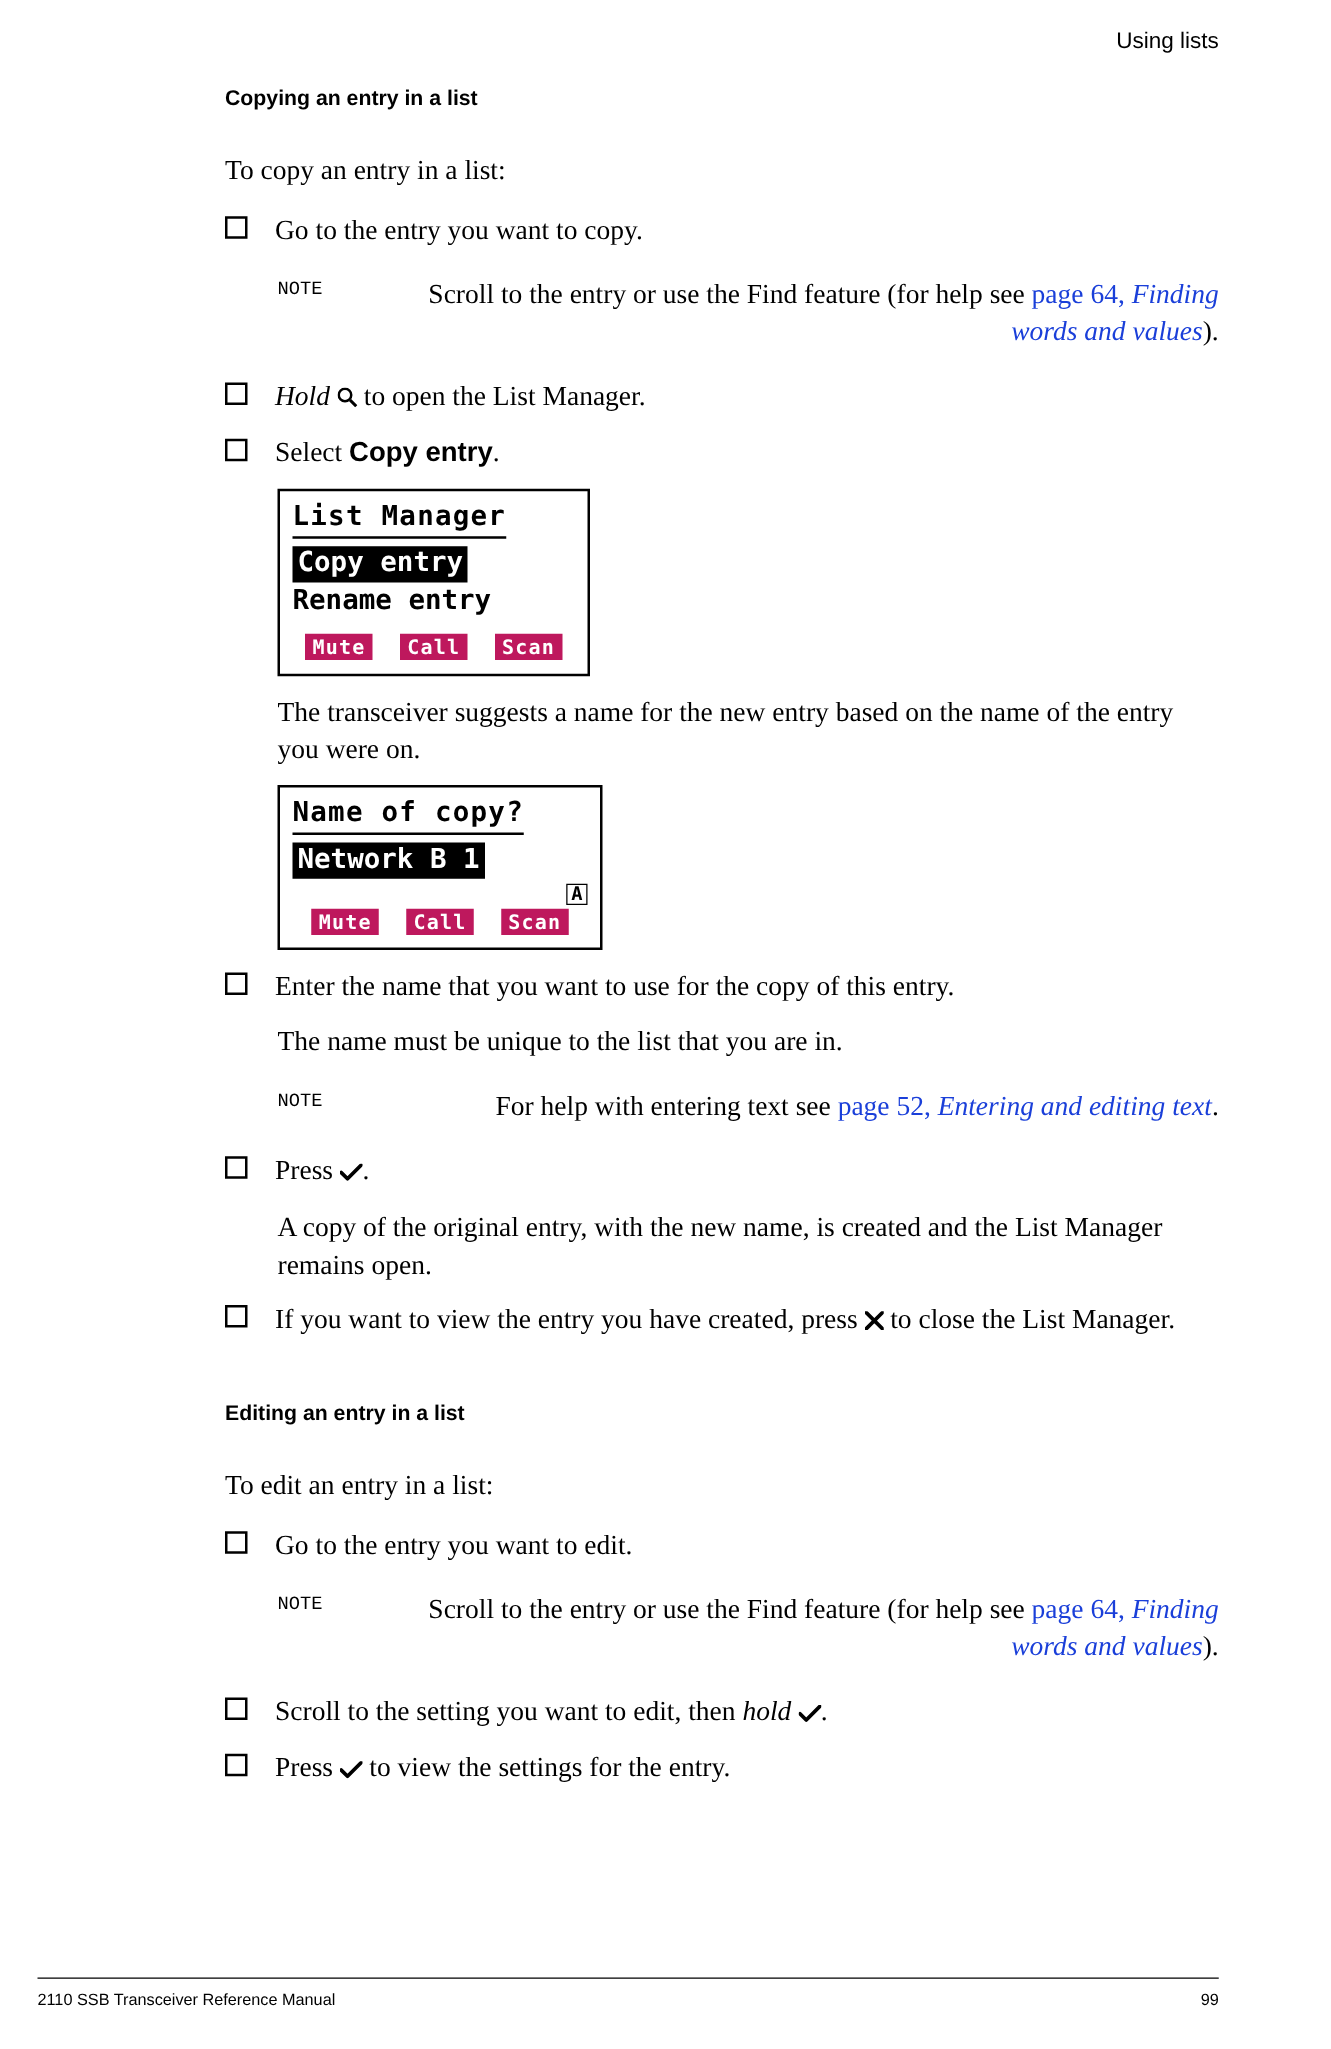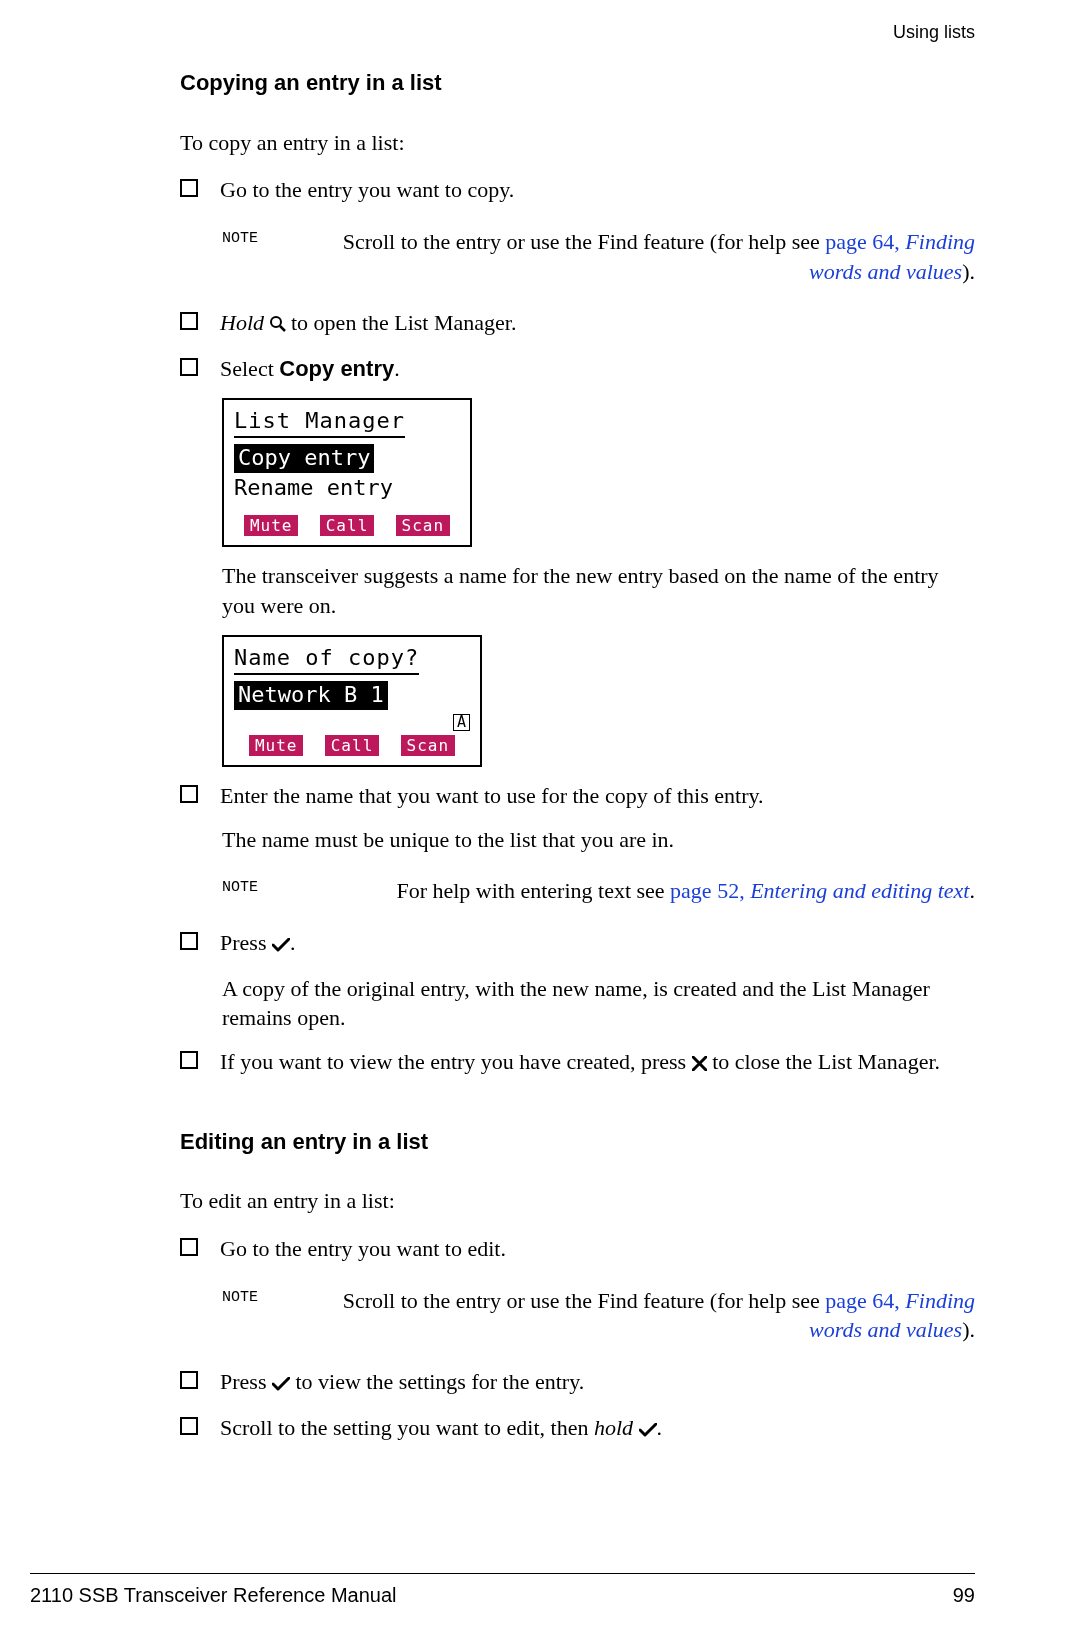--- a/index.html
+++ b/index.html
@@ -26,28 +26,28 @@
     font-size: 18px;
   }
   .footer {
     position: absolute;
     bottom: 30px;
     left: 30px;
     right: 90px;
     display: flex;
     justify-content: space-between;
     font-family: Arial, Helvetica, sans-serif;
-    font-size: 20px;
+    font-size: 13px;
     border-top: 1px solid #000;
     padding-top: 8px;
   }
   h2.section {
     font-family: Arial, Helvetica, sans-serif;
     font-weight: bold;
-    font-size: 22px;
+    font-size: 17px;
     margin: 48px 0 30px 0;
   }
   p.intro {
     margin: 18px 0 18px 0;
   }
   .step {
     display: flex;
     align-items: flex-start;
     margin: 14px 0;
   }
@@ -98,21 +98,21 @@
   
   .lcd {
     border: 2px solid #000;
     background: #fff;
     margin: 12px 0 14px 42px;
     padding: 8px 10px 8px 10px;
     width: 250px;
     box-sizing: border-box;
     font-family: "Lucida Console", Monaco, monospace;
     font-size: 22px;
-    font-weight: normal;
+    font-weight: bold;
     line-height: 1.2;
   }
   .lcd .title-row {
     border-bottom: 2px solid #000;
     display: inline-block;
     padding-bottom: 2px;
     margin-bottom: 4px;
     letter-spacing: 1px;
   }
   .lcd .hl {
@@ -271,33 +271,33 @@
   <div class="note-row">
     <div class="note-label">NOTE</div>
     <div class="note-text">
       <span>Scroll to the entry or use the Find feature (for help see </span><span class="link">page 64</span><span class="link">, </span><span class="link-italic">Finding words and values</span><span>).</span>
     </div>
   </div>
 
   <div class="step">
     <span class="checkbox"></span>
     <div class="step-body">
-      <span>Press </span><span class="icon"><svg width="18" height="14" viewBox="0 0 18 14">
-            <path d="M1 7 L6 12 L17 1" stroke="#000" stroke-width="3" fill="none" stroke-linecap="round" stroke-linejoin="round"></path>
-          </svg></span><span> to view the settings for the entry.</span>
-    </div>
-  </div>
-
-  <div class="step">
-    <span class="checkbox"></span>
-    <div class="step-body">
       <span>Scroll to the setting you want to edit, then </span><span class="italic">hold</span>
       <span class="icon"><svg width="18" height="14" viewBox="0 0 18 14">
             <path d="M1 7 L6 12 L17 1" stroke="#000" stroke-width="3" fill="none" stroke-linecap="round" stroke-linejoin="round"></path>
           </svg></span><span>.</span>
     </div>
   </div>
 
+  <div class="step">
+    <span class="checkbox"></span>
+    <div class="step-body">
+      <span>Press </span><span class="icon"><svg width="18" height="14" viewBox="0 0 18 14">
+            <path d="M1 7 L6 12 L17 1" stroke="#000" stroke-width="3" fill="none" stroke-linecap="round" stroke-linejoin="round"></path>
+          </svg></span><span> to view the settings for the entry.</span>
+    </div>
+  </div>
+
   <div class="footer">
     <span>2110 SSB Transceiver Reference Manual</span>
     <span>99</span>
   </div>
 </div>
 
 </body></html>

